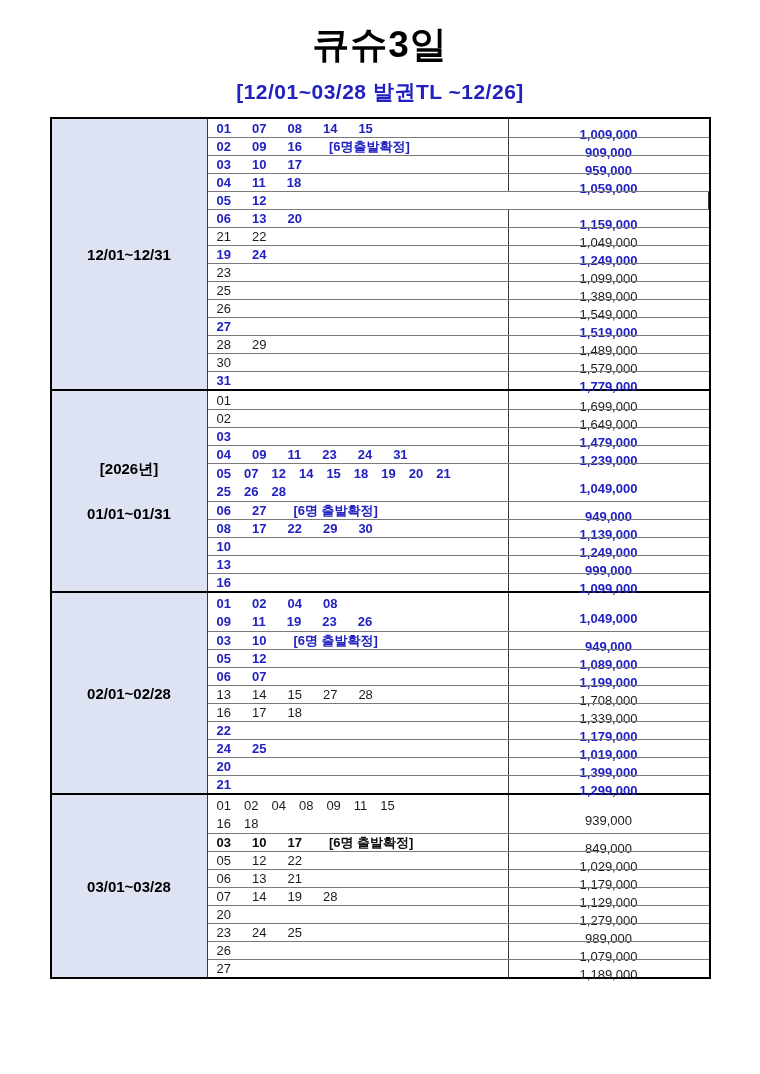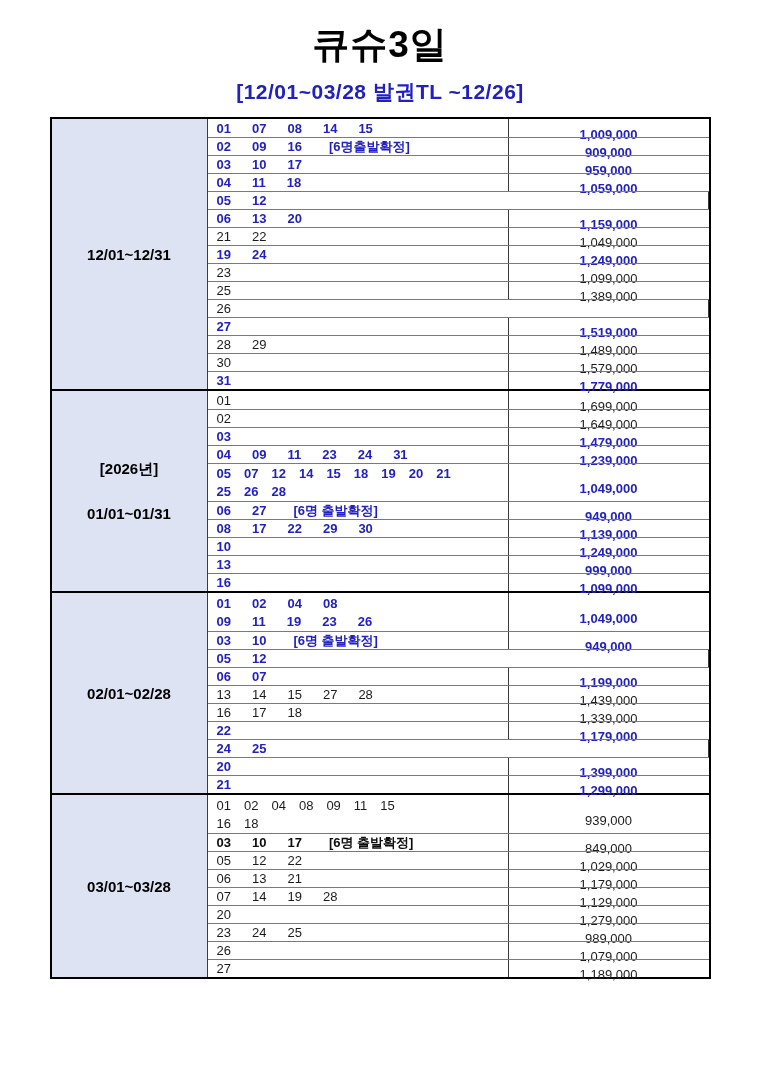--- a/index.html
+++ b/index.html
@@ -165,20 +165,21 @@
               </div>
             </div>
             <div class="price-cell">1,389,000</div>
           </div>
           <div class="row black h1">
             <div class="dates-cell">
               <div class="date-line" style="gap: 21px;">
                 <span class="day">26</span>
               </div>
             </div>
+            <div class="price-cell">1,549,000</div>
           </div>
           <div class="row blue h1">
             <div class="dates-cell">
               <div class="date-line" style="gap: 21px;">
                 <span class="day">27</span>
               </div>
             </div>
             <div class="price-cell">1,519,000</div>
           </div>
           <div class="row black h1">
@@ -353,41 +354,42 @@
             </div>
             <div class="price-cell">949,000</div>
           </div>
           <div class="row blue h1">
             <div class="dates-cell">
               <div class="date-line" style="gap: 21px;">
                 <span class="day">05</span>
                 <span class="day">12</span>
               </div>
             </div>
+            <div class="price-cell">1,089,000</div>
           </div>
           <div class="row blue h1">
             <div class="dates-cell">
               <div class="date-line" style="gap: 21px;">
                 <span class="day">06</span>
                 <span class="day">07</span>
               </div>
             </div>
             <div class="price-cell">1,199,000</div>
           </div>
           <div class="row black h1">
             <div class="dates-cell">
               <div class="date-line" style="gap: 21px;">
                 <span class="day">13</span>
                 <span class="day">14</span>
                 <span class="day">15</span>
                 <span class="day">27</span>
                 <span class="day">28</span>
               </div>
             </div>
-            <div class="price-cell">1,439,000</div>
+            <div class="price-cell">1,708,000</div>
           </div>
           <div class="row black h1">
             <div class="dates-cell">
               <div class="date-line" style="gap: 21px;">
                 <span class="day">16</span>
                 <span class="day">17</span>
                 <span class="day">18</span>
               </div>
             </div>
             <div class="price-cell">1,339,000</div>
@@ -400,20 +402,21 @@
             </div>
             <div class="price-cell">1,179,000</div>
           </div>
           <div class="row blue h1">
             <div class="dates-cell">
               <div class="date-line" style="gap: 21px;">
                 <span class="day">24</span>
                 <span class="day">25</span>
               </div>
             </div>
+            <div class="price-cell">1,019,000</div>
           </div>
           <div class="row blue h1">
             <div class="dates-cell">
               <div class="date-line" style="gap: 21px;">
                 <span class="day">20</span>
               </div>
             </div>
             <div class="price-cell">1,399,000</div>
           </div>
           <div class="row blue h1">

